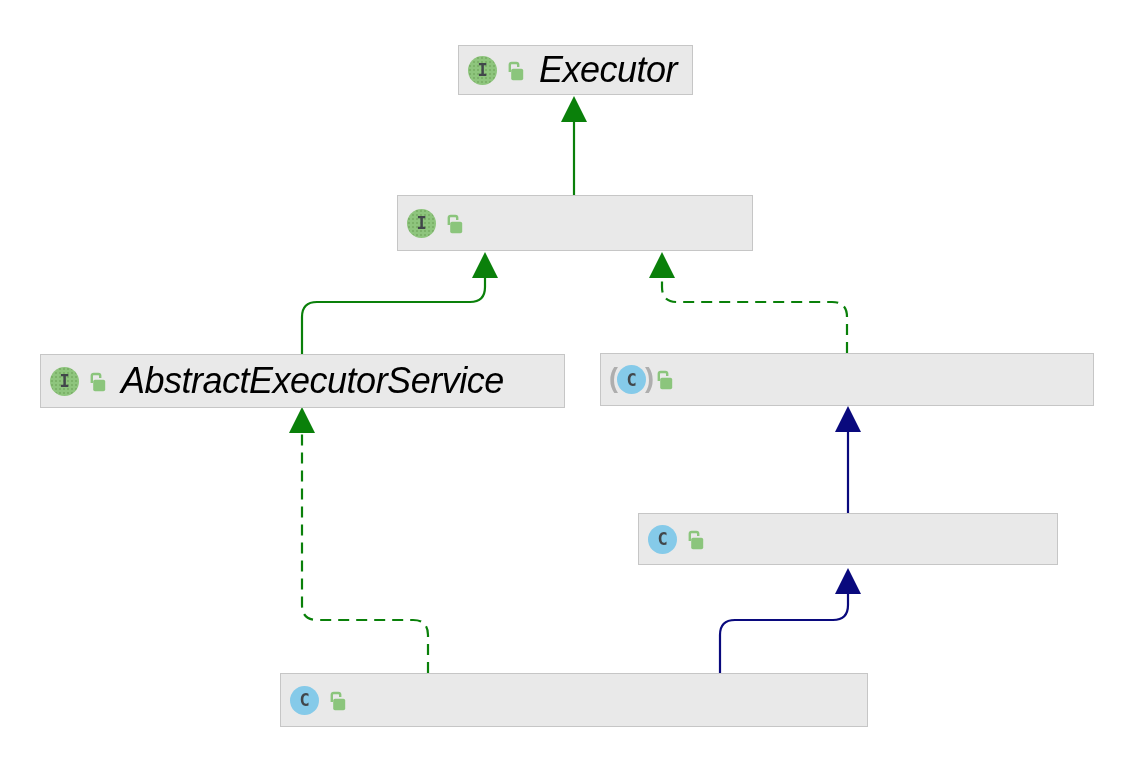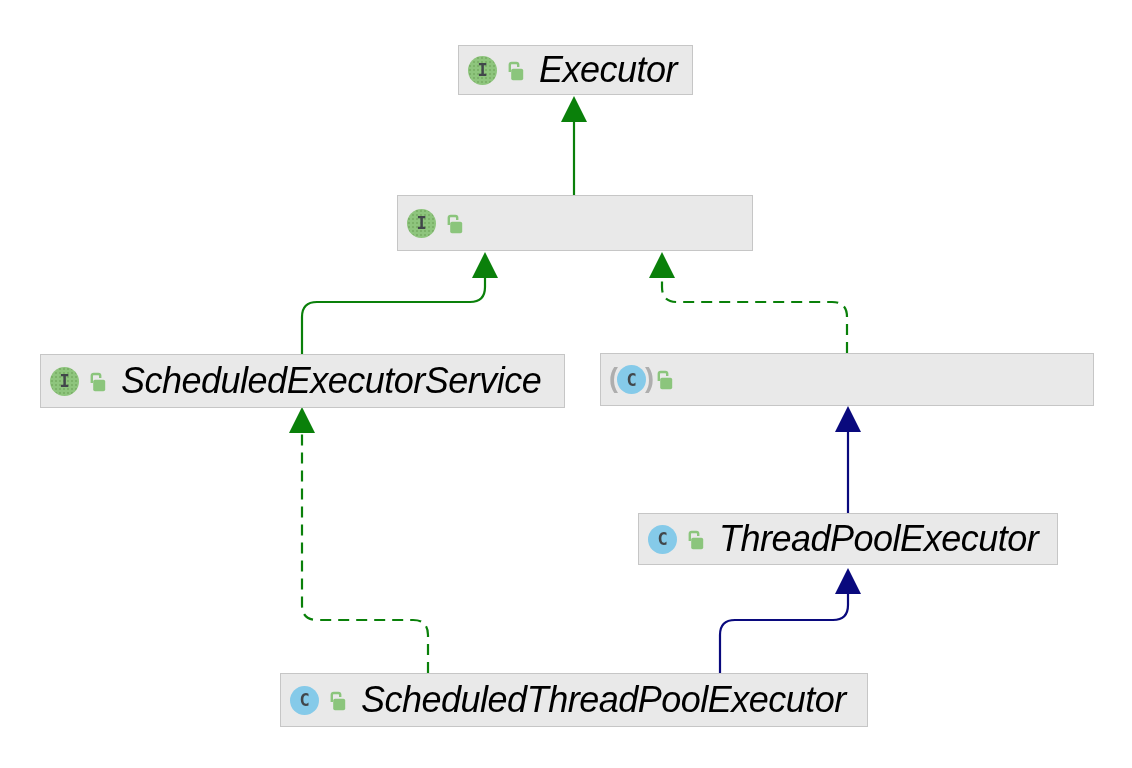--- a/index.html
+++ b/index.html
@@ -130,21 +130,21 @@
   </div>
 
   <div class="node" id="n-scheduled-executor-service" style="left:40px;top:354px;width:525px;height:54px;">
     <span class="type-icon iface">
       <i class="glyph">I</i>
     </span>
     <svg class="lock-icon" viewBox="0 0 17 21">
       <path d="M2.8 12 L2.8 4.8 Q2.8 3 4.6 3 L9.4 3 Q11.2 3 11.2 4.8 L11.2 7" fill="none" stroke="#8bc57c" stroke-width="2.4"></path>
       <rect x="4.2" y="8.8" width="12" height="11.4" rx="1.8" fill="#8bc57c"></rect>
     </svg>
-    <span class="label">ScheduledExecutorService</span>
+    <span class="label">AbstractExecutorService</span>
   </div>
 
   <div class="node" id="n-abstract-executor-service" style="left:600px;top:353px;width:494px;height:53px;">
     <span class="type-icon cls" style="margin-left:7px;">
       <span class="paren left">(</span>
       <i class="glyph">C</i>
       <span class="paren right">)</span>
     </span>
     <svg class="lock-icon" viewBox="0 0 17 21">
       <path d="M2.8 12 L2.8 4.8 Q2.8 3 4.6 3 L9.4 3 Q11.2 3 11.2 4.8 L11.2 7" fill="none" stroke="#8bc57c" stroke-width="2.4"></path>
@@ -153,27 +153,25 @@
   </div>
 
   <div class="node" id="n-thread-pool-executor" style="left:638px;top:513px;width:420px;height:52px;">
     <span class="type-icon cls">
       <i class="glyph">C</i>
     </span>
     <svg class="lock-icon" viewBox="0 0 17 21">
       <path d="M2.8 12 L2.8 4.8 Q2.8 3 4.6 3 L9.4 3 Q11.2 3 11.2 4.8 L11.2 7" fill="none" stroke="#8bc57c" stroke-width="2.4"></path>
       <rect x="4.2" y="8.8" width="12" height="11.4" rx="1.8" fill="#8bc57c"></rect>
     </svg>
-    <span class="label">ThreadPoolExecutor</span>
   </div>
 
   <div class="node" id="n-scheduled-thread-pool-executor" style="left:280px;top:673px;width:588px;height:54px;">
     <span class="type-icon cls">
       <i class="glyph">C</i>
     </span>
     <svg class="lock-icon" viewBox="0 0 17 21">
       <path d="M2.8 12 L2.8 4.8 Q2.8 3 4.6 3 L9.4 3 Q11.2 3 11.2 4.8 L11.2 7" fill="none" stroke="#8bc57c" stroke-width="2.4"></path>
       <rect x="4.2" y="8.8" width="12" height="11.4" rx="1.8" fill="#8bc57c"></rect>
     </svg>
-    <span class="label">ScheduledThreadPoolExecutor</span>
   </div>
 
 </div>
 
 </body></html>

